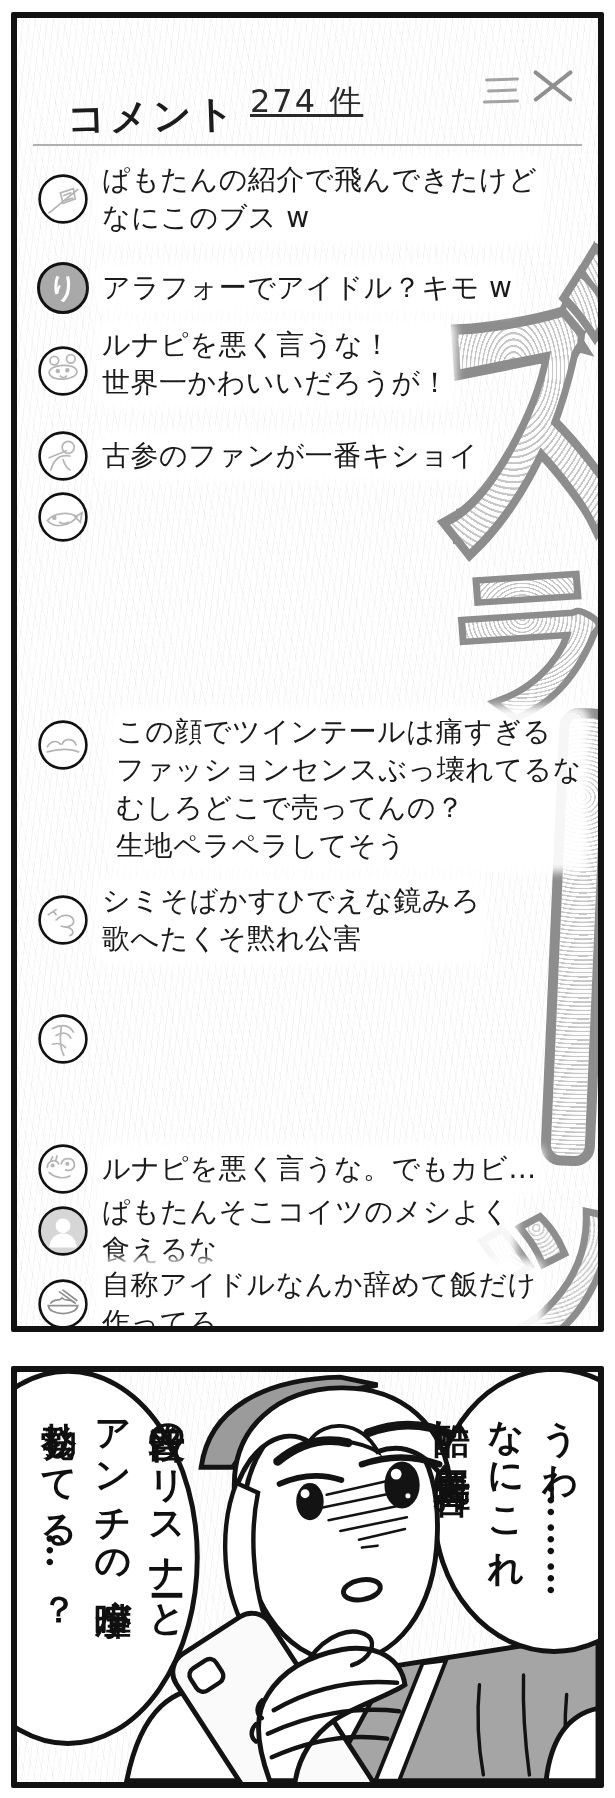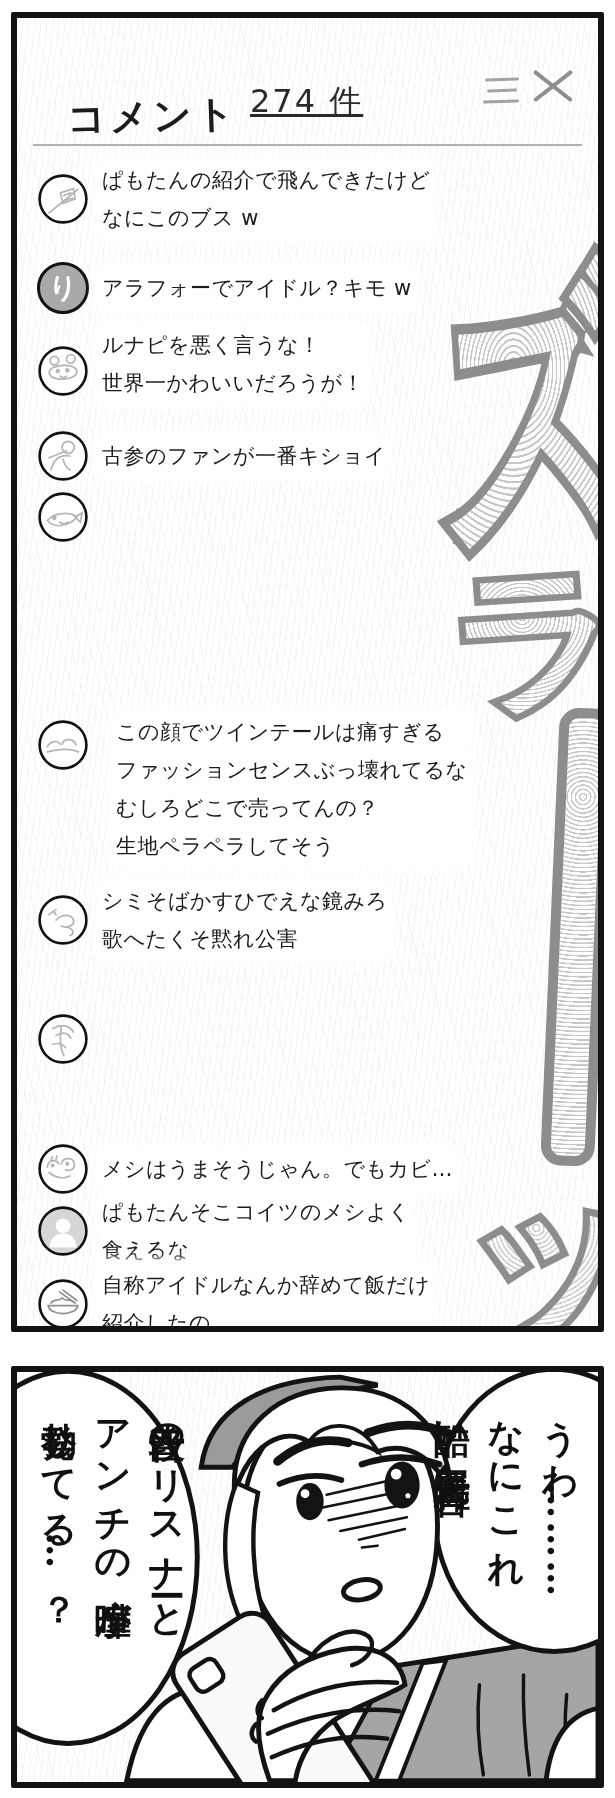--- a/index.html
+++ b/index.html
@@ -29,21 +29,21 @@
   .icon-close::after{transform:rotate(-38deg);}
   .p1-divider{position:absolute;left:16px;right:16px;top:126px;border-top:2.5px solid #9d9d9d;opacity:.8;}
 
   .comment{position:absolute;left:20px;display:flex;gap:13px;align-items:center;z-index:2;}
   .comment.align-top{align-items:flex-start;gap:27px;}
   .avatar{width:52px;height:52px;flex:0 0 auto;border-radius:50%;}
   .avatar svg{display:block;width:52px;height:52px;}
   .avatar-letter{display:flex;align-items:center;justify-content:center;background:#a9a9a9;
                  border:3px solid #121212;box-sizing:border-box;}
   .avatar-letter span{color:#fff;font-size:28px;font-weight:700;line-height:1;}
-  .comment-text{font-size:21px;line-height:38px;letter-spacing:.5px;white-space:pre-line;color:#1b1b1b;
+  .comment-text{font-size:28px;line-height:38px;letter-spacing:.5px;white-space:pre-line;color:#1b1b1b;
                 background:rgba(255,255,255,.92);box-shadow:0 0 9px 7px rgba(255,255,255,.92);border-radius:6px;}
 
   
   .sfx{position:absolute;inset:0;z-index:1;pointer-events:none;}
   .sfx-char{position:absolute;font-weight:700;line-height:1;
             font-family:"DejaVu Sans","Liberation Sans",sans-serif;}
   .sfx-char::before,.sfx-char::after{content:attr(data-text);}
   .sfx-char::before{display:block;color:#8d8d8d;-webkit-text-stroke:14px #8d8d8d;text-stroke:14px #8d8d8d;}
   .sfx-char::after{position:absolute;left:0;top:0;
             background:repeating-radial-gradient(circle at 42% 36%, #fdfdfd 0 2.5px, #c6c6c6 3px 4.2px);
@@ -208,21 +208,21 @@
             <circle cx="30" cy="30" r="27" fill="#fff" stroke="#111" stroke-width="3"></circle>
             <g stroke="#b5b5b5" stroke-width="2" fill="none" stroke-linecap="round">
               <path d="M12 28 C12 20 22 18 25 24 M16 20 l2 -4 M22 19 l1 -4"></path>
               <path d="M28 24 C30 16 42 16 43 24 C44 30 38 33 33 31"></path>
               <circle cx="18" cy="26" r="1.4" fill="#b5b5b5"></circle>
               <circle cx="35" cy="24" r="1.4" fill="#b5b5b5"></circle>
               <path d="M14 34 C20 40 30 42 38 38"></path>
             </g>
           </svg>
         </div>
-      <div class="comment-text">メシはうまそうじゃん。でもカビ…</div>
+      <div class="comment-text">ルナピを悪く言うな。でもカビ…</div>
     </div>
 
     <div class="comment" style="top:1175px">
       <div class="avatar">
           <svg viewBox="0 0 60 60">
             <circle cx="30" cy="30" r="27" fill="#d6d6d6" stroke="#111" stroke-width="3"></circle>
             <circle cx="30" cy="24" r="8.5" fill="#fff"></circle>
             <path d="M14 49 C16 37 22 33 30 33 C38 33 44 37 46 49 Z" fill="#fff"></path>
           </svg>
         </div>
@@ -236,21 +236,21 @@
             <circle cx="30" cy="30" r="27" fill="#fff" stroke="#111" stroke-width="3"></circle>
             <g stroke="#8f8f8f" stroke-width="2" fill="none" stroke-linecap="round">
               <path d="M13 32 C15 44 45 44 47 32 Z"></path>
               <path d="M16 29 C20 23 25 28 29 23 C33 28 38 23 43 28"></path>
               <path d="M30 14 L46 26"></path>
               <path d="M26 16 L44 29"></path>
             </g>
           </svg>
         </div>
       <div class="comment-text">自称アイドルなんか辞めて飯だけ
-紹介したの</div>
+作ってろ</div>
     </div>
   </section>
 
   <section class="panel panel2">
     <svg class="p2-art" viewBox="0 0 593 416">
 
       <ellipse cx="52" cy="188" rx="132" ry="190" fill="#fff" stroke="#131313" stroke-width="5"></ellipse>
 
       <path d="M112 416 C126 346 158 314 214 322 L242 416 Z" fill="#fff" stroke="#131313" stroke-width="5"></path>
 

